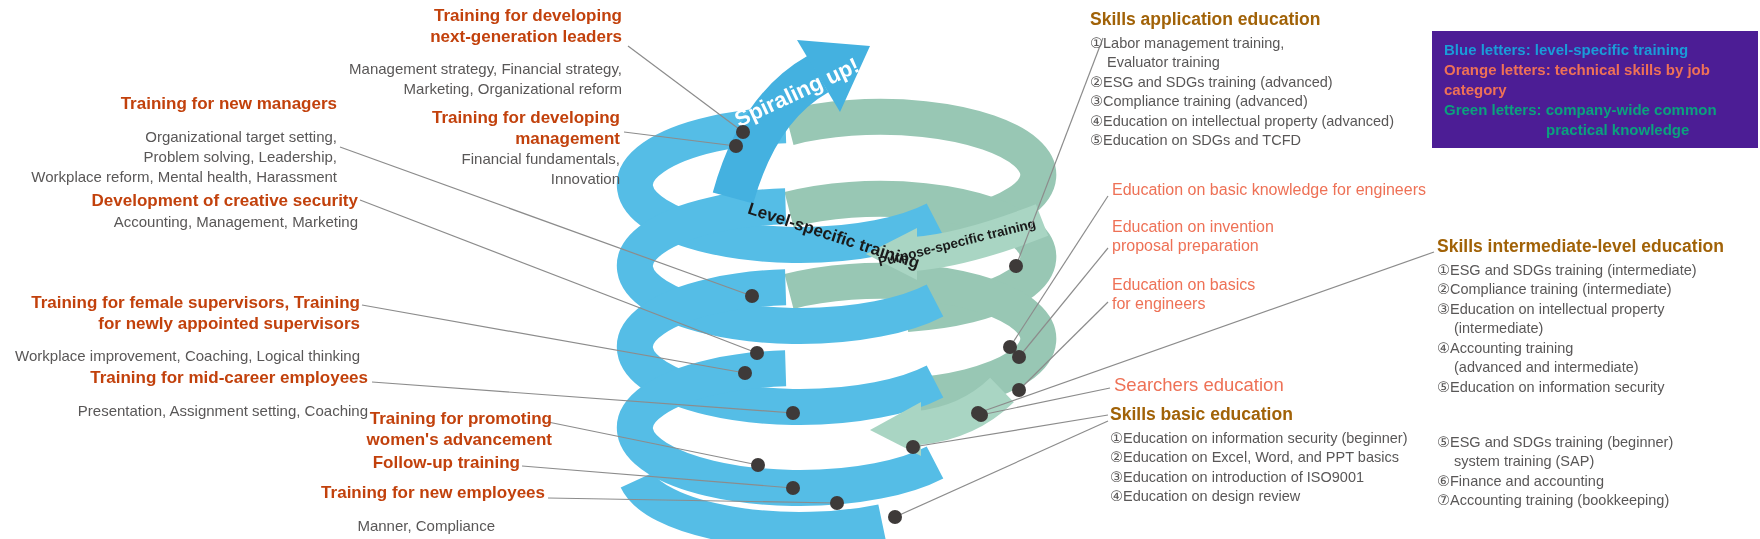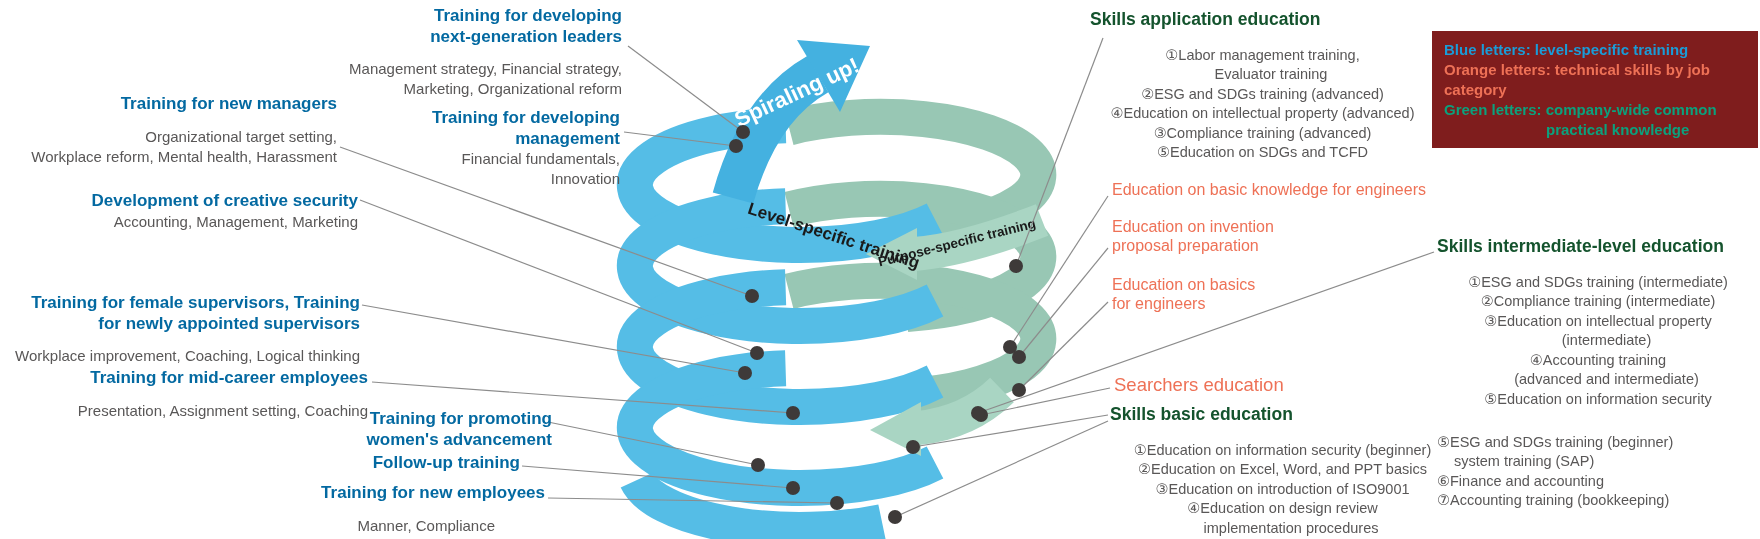--- a/index.html
+++ b/index.html
@@ -3,31 +3,31 @@
 <meta charset="utf-8">
 <style>
   html,body{margin:0;padding:0;background:#fff;}
   .stage{
     position:relative;width:1760px;height:539px;overflow:hidden;background:#fff;
     font-family:"Liberation Sans","DejaVu Sans",sans-serif;
   }
   .spiral-svg{position:absolute;left:0;top:0;}
   .blk{position:absolute;}
   .ta-r{text-align:right;}
-  .h-blue{color:#0369a1;font-weight:bold;font-size:17px;line-height:1.22;}
+  .h-blue{color:#c2410c;font-weight:bold;font-size:17px;line-height:1.22;}
   .desc{color:#595757;font-size:15px;line-height:1.33;}
   .desc.mt{margin-top:12px;}
-  .h-green{color:#14532d;font-weight:bold;font-size:17.5px;line-height:1.2;}
+  .h-green{color:#a16207;font-weight:bold;font-size:17.5px;line-height:1.2;}
   .item{color:#595757;font-size:14.5px;line-height:1.34;}
   .item.cont{padding-left:17px;}
-  .items{margin-top:16px;text-align:center;}
+  .items{margin-top:4px;}
   .o-small{color:#EE7156;font-size:16px;line-height:1.2;}
   .o-big{color:#EE7156;font-size:18.5px;line-height:1.2;}
   .legend{
-    position:absolute;left:1432px;top:31px;width:302px;background:#7f1d1d;
+    position:absolute;left:1432px;top:31px;width:302px;background:#4c1d95;
     padding:9px 12px 8px 12px;font-size:15px;font-weight:bold;line-height:1.33;
   }
   .lg-blue{color:#1A9CD8;}
   .lg-orange{color:#EE7156;}
   .lg-green{color:#0BA17D;}
   .lg-cont{padding-left:102px;}
 </style>
 </head>
 <body>
 
@@ -109,20 +109,21 @@
   <div class="blk ta-r" style="left:320px;top:6px;width:302px">
     <div class="h-blue">Training for developing</div>
     <div class="h-blue">next-generation leaders</div>
     <div class="desc mt">Management strategy, Financial strategy,</div>
     <div class="desc">Marketing, Organizational reform</div>
   </div>
 
   <div class="blk ta-r" style="left:0;top:94px;width:337px">
     <div class="h-blue">Training for new managers</div>
     <div class="desc mt">Organizational target setting,</div>
+    <div class="desc">Problem solving, Leadership,</div>
     <div class="desc">Workplace reform, Mental health, Harassment</div>
   </div>
 
   <div class="blk ta-r" style="left:420px;top:108px;width:200px">
     <div class="h-blue">Training for developing</div>
     <div class="h-blue">management</div>
     <div class="desc">Financial fundamentals,</div>
     <div class="desc">Innovation</div>
   </div>
 
@@ -155,22 +156,22 @@
     <div class="h-blue">Training for new employees</div>
     <div class="desc mt" style="padding-right:50px">Manner, Compliance</div>
   </div>
 
   <div class="blk" style="left:1090px;top:9px;width:345px">
     <div class="h-green">Skills application education</div>
     <div class="items">
       <div class="item">①Labor management training,</div>
       <div class="item cont">Evaluator training</div>
       <div class="item">②ESG and SDGs training (advanced)</div>
+      <div class="item">③Compliance training (advanced)</div>
       <div class="item">④Education on intellectual property (advanced)</div>
-      <div class="item">③Compliance training (advanced)</div>
       <div class="item">⑤Education on SDGs and TCFD</div>
     </div>
   </div>
 
   <div class="blk o-small" style="left:1112px;top:180px;width:330px">Education on basic knowledge for engineers</div>
 
   <div class="blk" style="left:1112px;top:217px;width:260px">
     <div class="o-small">Education on invention</div>
     <div class="o-small">proposal preparation</div>
   </div>
@@ -182,21 +183,20 @@
 
   <div class="blk o-big" style="left:1114px;top:374px;width:260px">Searchers education</div>
 
   <div class="blk" style="left:1110px;top:404px;width:345px">
     <div class="h-green">Skills basic education</div>
     <div class="items">
       <div class="item">①Education on information security (beginner)</div>
       <div class="item">②Education on Excel, Word, and PPT basics</div>
       <div class="item">③Education on introduction of ISO9001</div>
       <div class="item">④Education on design review</div>
-      <div class="item cont">implementation procedures</div>
     </div>
   </div>
 
   <div class="blk" style="left:1437px;top:236px;width:322px">
     <div class="h-green">Skills intermediate-level education</div>
     <div class="items">
       <div class="item">①ESG and SDGs training (intermediate)</div>
       <div class="item">②Compliance training (intermediate)</div>
       <div class="item">③Education on intellectual property</div>
       <div class="item cont">(intermediate)</div>

